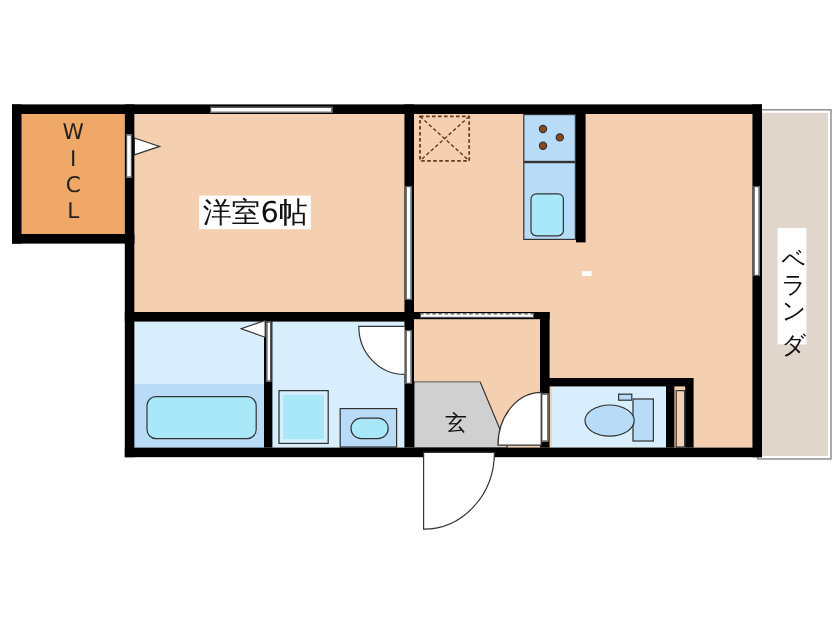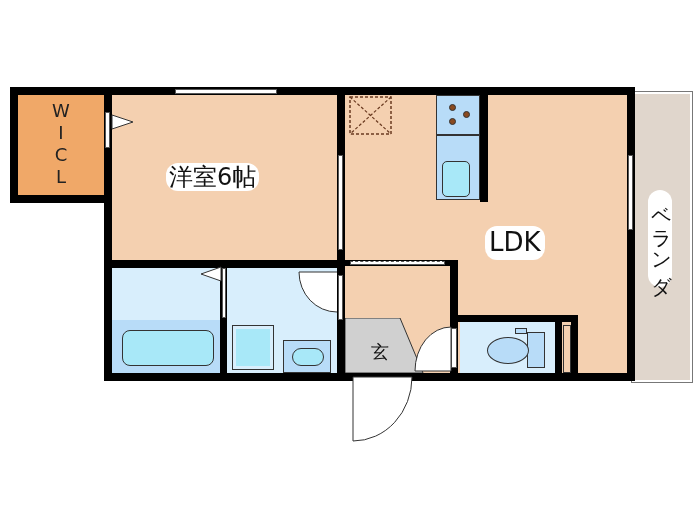--- a/index.html
+++ b/index.html
@@ -1,19 +1,19 @@
 <!DOCTYPE html>
 <html><head>
 <meta charset="utf-8">
 <style>
   html,body{margin:0;padding:0;background:#fff;}
   body{width:700px;height:525px;position:relative;overflow:hidden;font-family:"DejaVu Sans","Liberation Sans",sans-serif;}
   .abs{position:absolute;box-sizing:border-box;}
   .wall{position:absolute;background:#000;}
-  .label{position:absolute;background:#fff;color:#111;line-height:1;white-space:nowrap;border-radius:12px;}
+  .label{position:absolute;background:#fff;color:#111;line-height:1;white-space:nowrap;}
   .win{position:absolute;background:#fff;border:1px solid #555;box-sizing:border-box;}
 </style>
 </head>
 <body>
 
 <div class="abs" style="left:18px;top:95px;width:86px;height:100px;background:#f0a868;"></div>
 <div class="abs" style="left:112px;top:95px;width:225px;height:165px;background:#f4d0b0;"></div>
 <div class="abs" style="left:345px;top:95px;width:282px;height:278px;background:#f4d0b0;"></div>
 <div class="abs" style="left:632px;top:92px;width:60px;height:290px;background:#e0d6cc;border:2px solid #fff;outline:1px solid #777;"></div>
 <div class="abs" style="left:112px;top:268px;width:225px;height:105px;background:#d8eefc;"></div>
@@ -91,16 +91,15 @@
 </svg>
 
 <div class="abs" style="left:40px;top:100px;width:42px;text-align:center;font-size:18px;line-height:22px;color:#222;">
   <div>W</div>
   <div>I</div>
   <div>C</div>
   <div>L</div>
 </div>
 <div class="label" style="left:166px;top:163px;font-size:24px;padding:2px 3px;">洋室6帖</div>
 <div class="label" style="left:485px;top:226px;font-size:26px;padding:2px 4px;line-height:1.15;">
-  <div>LDK</div>
 </div>
 <div class="label" style="left:648px;top:190px;width:24px;font-size:20px;writing-mode:vertical-rl;text-align:center;padding:3px 0;">ベランダ</div>
 <div class="abs" style="left:371px;top:340px;font-size:18px;color:#111;">玄</div>
 
 </body></html>

